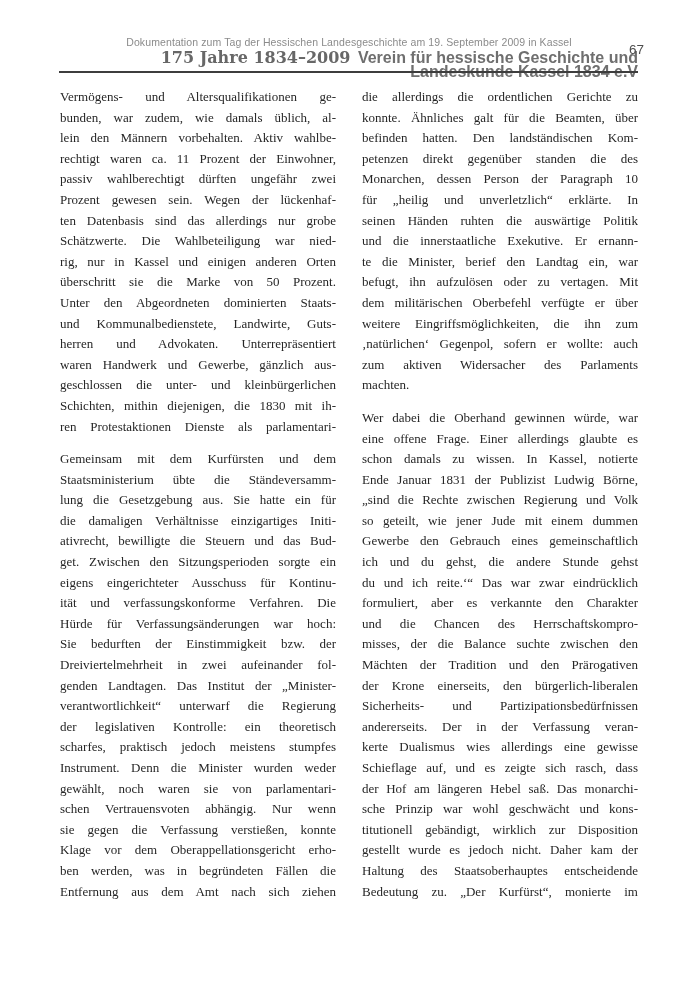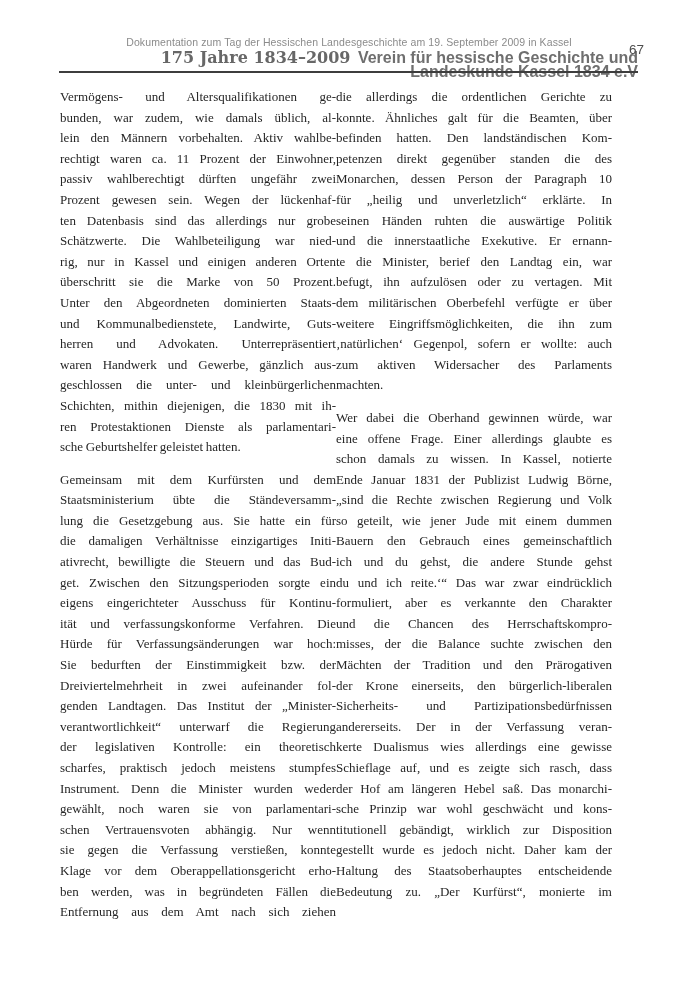--- a/index.html
+++ b/index.html
@@ -60,20 +60,21 @@
     height: 2px;
     background: #3d3d3d;
   }
   
   .columns {
     position: absolute;
     top: 87px;
     left: 60px;
     width: 578px;
     display: flex;
+    gap: 26px;
   }
   .column {
     width: 276px;
     font-size: 13px;
     line-height: 20.6px;
     color: #262626;
     word-spacing: -0.6px;
   }
   .para + .para { margin-top: 12px; }
   .tline {
@@ -113,21 +114,20 @@
           <div class="tline">Schätzwerte. Die Wahlbeteiligung war nied-</div>
           <div class="tline">rig, nur in Kassel und einigen anderen Orten</div>
           <div class="tline">überschritt sie die Marke von 50 Prozent.</div>
           <div class="tline">Unter den Abgeordneten dominierten Staats-</div>
           <div class="tline">und Kommunalbedienstete, Landwirte, Guts-</div>
           <div class="tline">herren und Advokaten. Unterrepräsentiert</div>
           <div class="tline">waren Handwerk und Gewerbe, gänzlich aus-</div>
           <div class="tline">geschlossen die unter- und kleinbürgerlichen</div>
           <div class="tline">Schichten, mithin diejenigen, die 1830 mit ih-</div>
           <div class="tline">ren Protestaktionen Dienste als parlamentari-</div>
-          <div class="tline endline">sche Geburtshelfer geleistet hatten.</div>
         </div>
         <div class="para">
           <div class="tline">Gemeinsam mit dem Kurfürsten und dem</div>
           <div class="tline">Staatsministerium übte die Ständeversamm-</div>
           <div class="tline">lung die Gesetzgebung aus. Sie hatte ein für</div>
           <div class="tline">die damaligen Verhältnisse einzigartiges Initi-</div>
           <div class="tline">ativrecht, bewilligte die Steuern und das Bud-</div>
           <div class="tline">get. Zwischen den Sitzungsperioden sorgte ein</div>
           <div class="tline">eigens eingerichteter Ausschuss für Kontinu-</div>
           <div class="tline">ität und verfassungskonforme Verfahren. Die</div>
@@ -165,21 +165,21 @@
           <div class="tline">zum aktiven Widersacher des Parlaments</div>
           <div class="tline endline">machten.</div>
         </div>
         <div class="para">
           <div class="tline">Wer dabei die Oberhand gewinnen würde, war</div>
           <div class="tline">eine offene Frage. Einer allerdings glaubte es</div>
           <div class="tline">schon damals zu wissen. In Kassel, notierte</div>
           <div class="tline">Ende Januar 1831 der Publizist Ludwig Börne,</div>
           <div class="tline">„sind die Rechte zwischen Regierung und Volk</div>
           <div class="tline">so geteilt, wie jener Jude mit einem dummen</div>
-          <div class="tline">Bauern den Gebrauch eines gemeinschaftlich</div>
+          <div class="tline">Gewerbe den Gebrauch eines gemeinschaftlich</div>
           <div class="tline">ich und du gehst, die andere Stunde gehst</div>
           <div class="tline">du und ich reite.‘“ Das war zwar eindrücklich</div>
           <div class="tline">formuliert, aber es verkannte den Charakter</div>
           <div class="tline">und die Chancen des Herrschaftskompro-</div>
           <div class="tline">misses, der die Balance suchte zwischen den</div>
           <div class="tline">Mächten der Tradition und den Prärogativen</div>
           <div class="tline">der Krone einerseits, den bürgerlich-liberalen</div>
           <div class="tline">Sicherheits- und Partizipationsbedürfnissen</div>
           <div class="tline">andererseits. Der in der Verfassung veran-</div>
           <div class="tline">kerte Dualismus wies allerdings eine gewisse</div>

